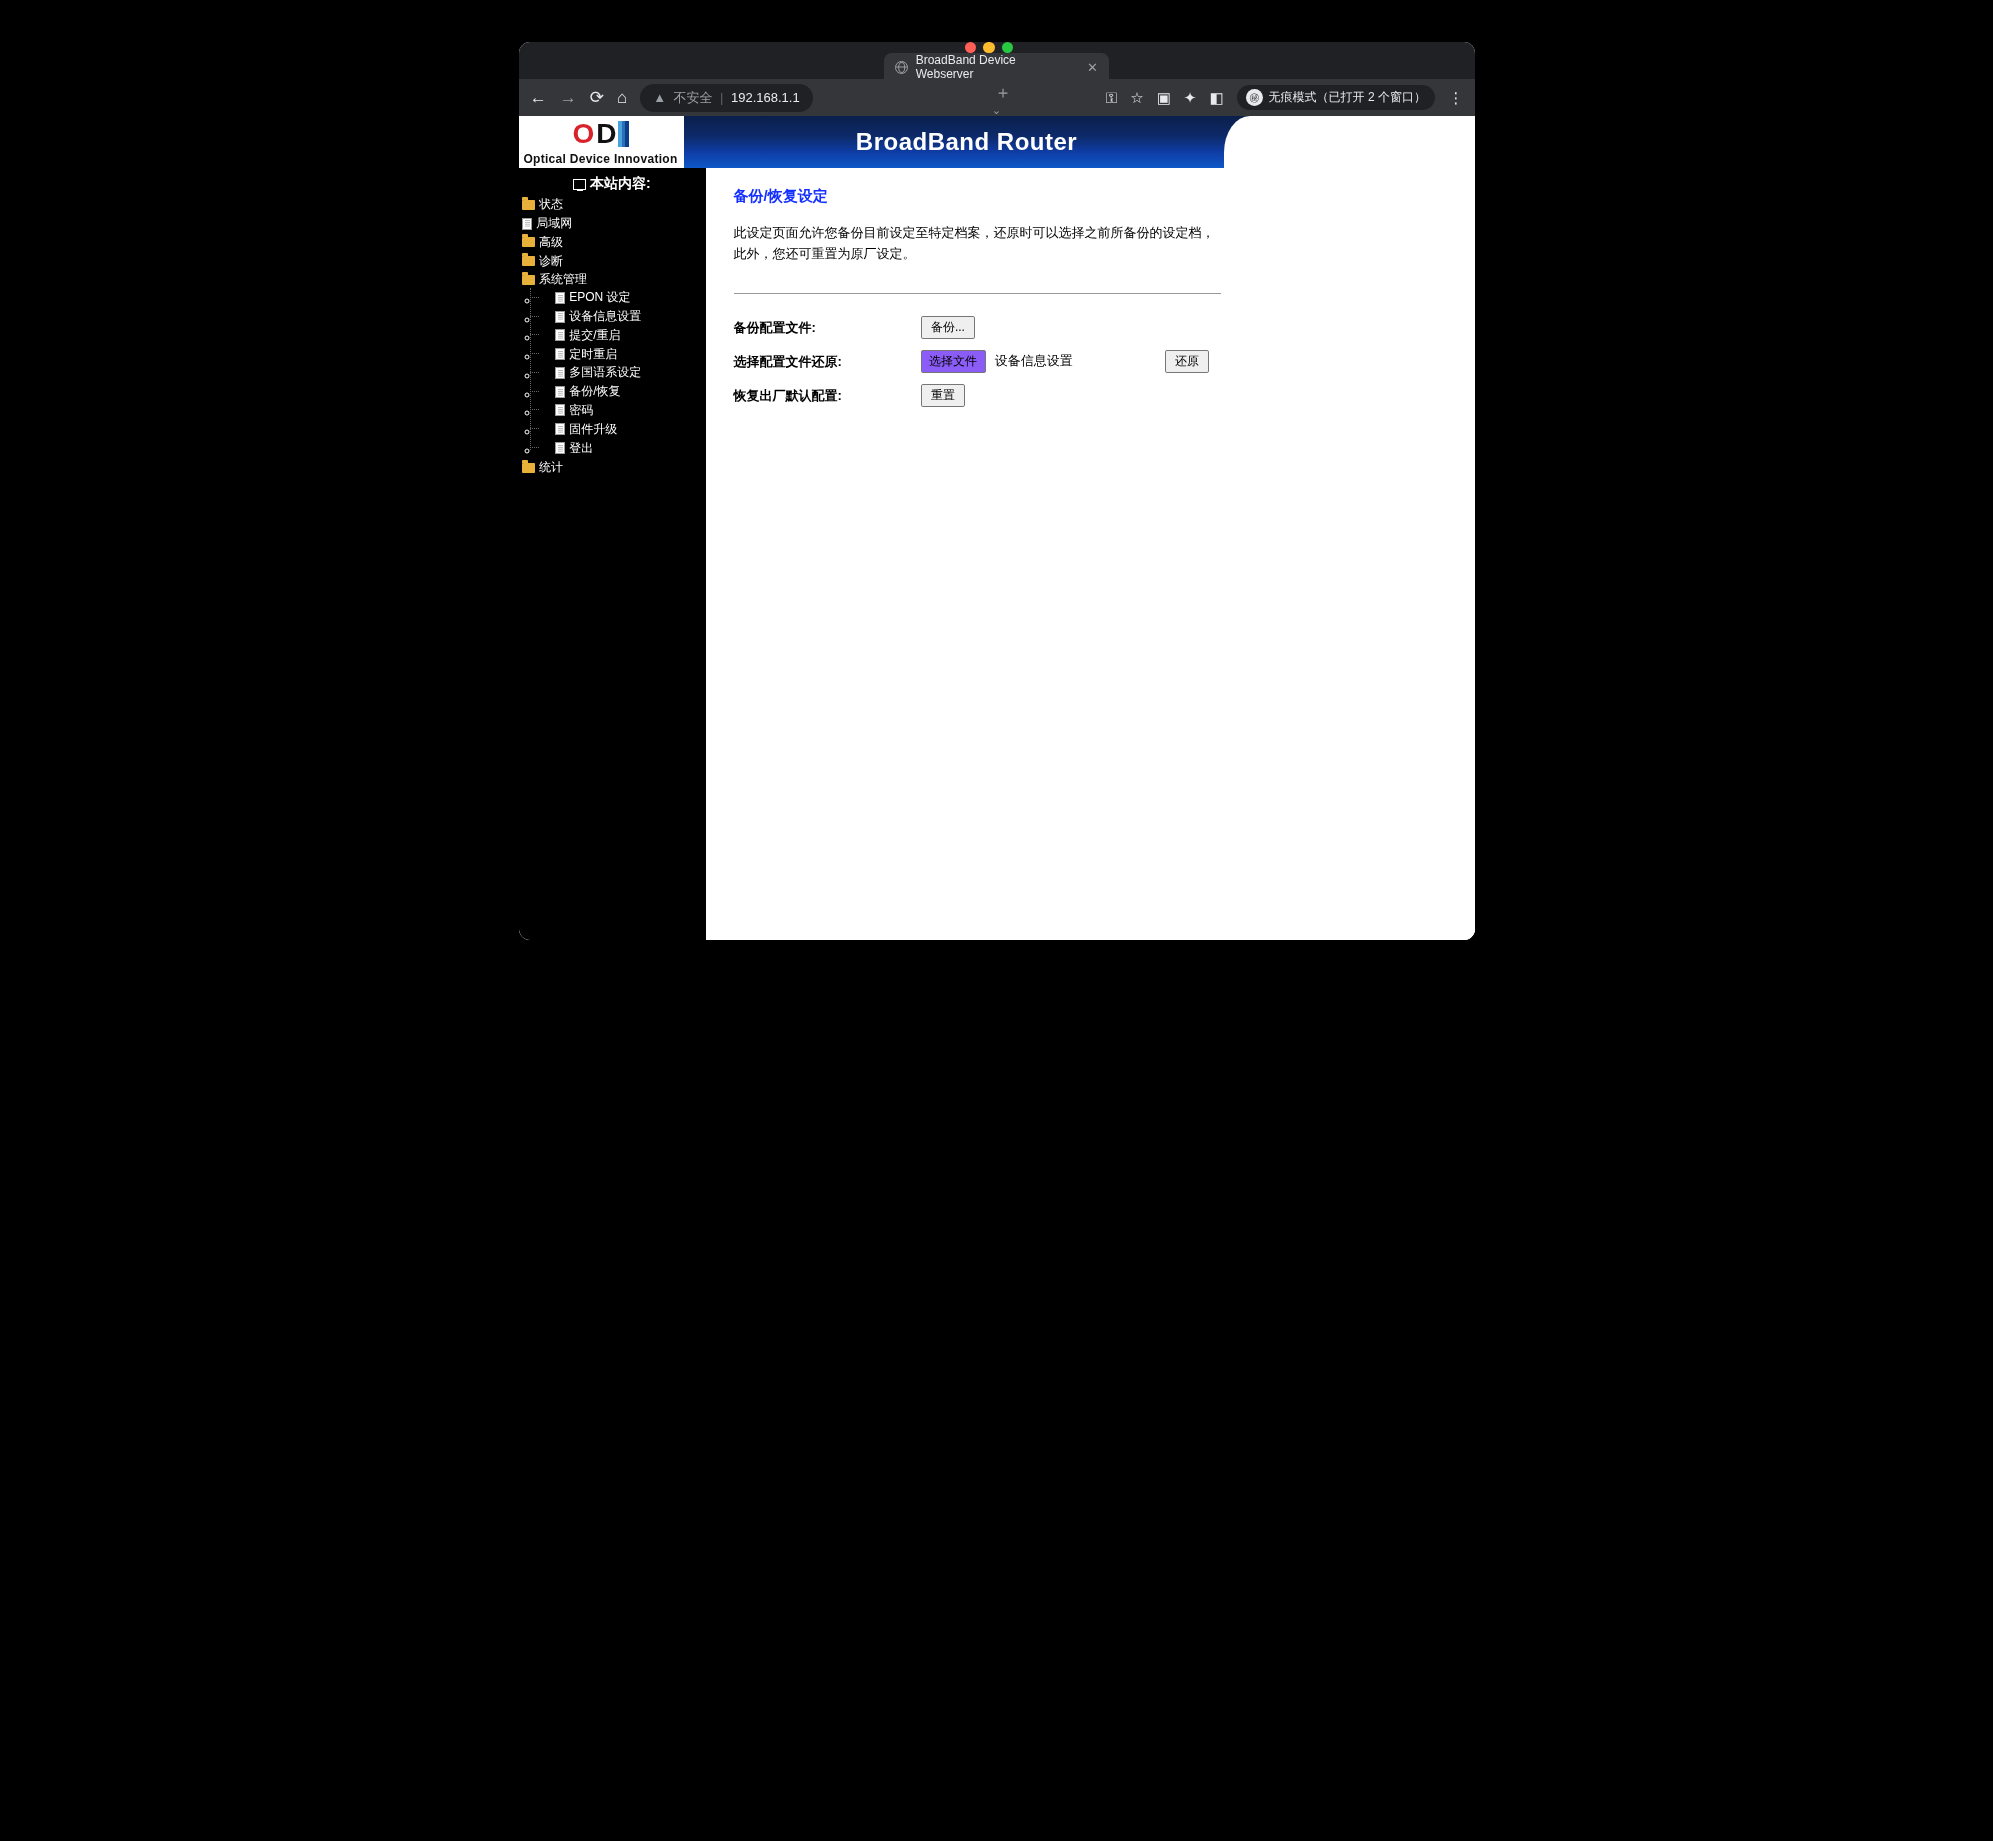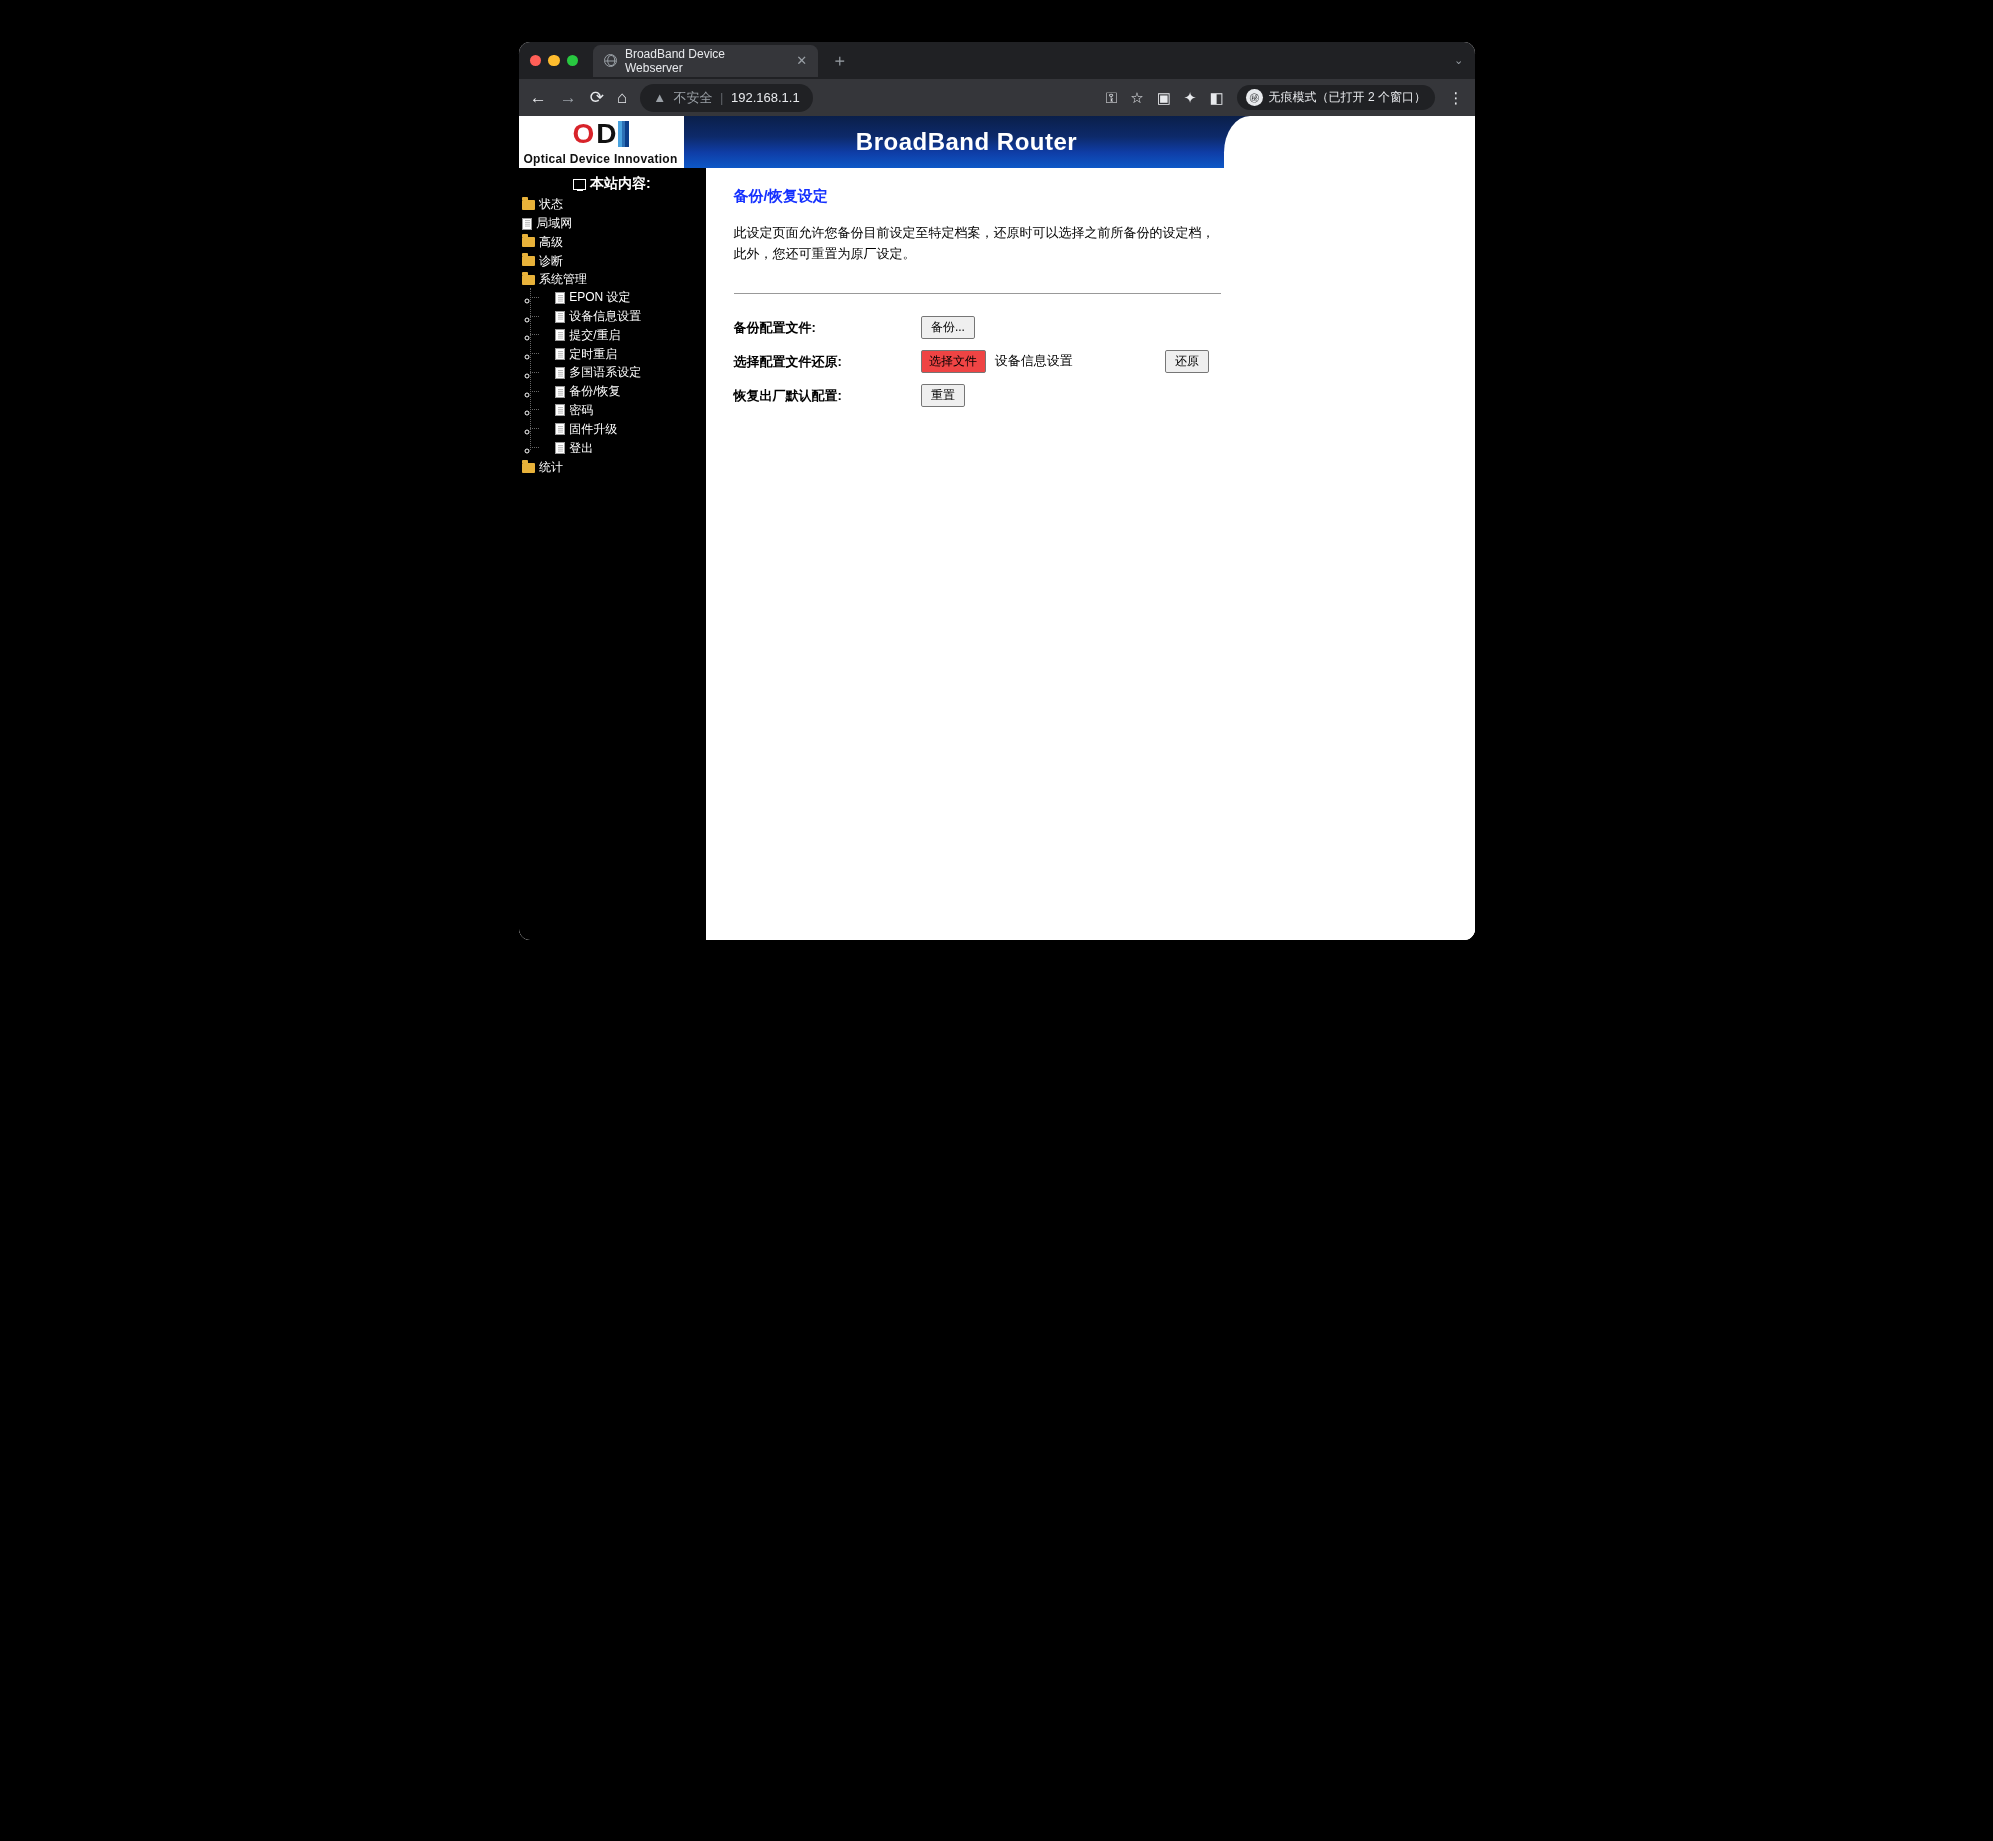--- a/index.html
+++ b/index.html
@@ -19,20 +19,21 @@
     background:#fff;
     box-shadow:0 9.4px 47px rgba(0,0,0,0.7);
   }
   
   .tabbar {
     background:#202124;
     display:flex;
     align-items:center;
     height:37px;
     padding:0 11.2px;
+    flex-direction:column;
   }
   .traffic { display:flex; gap:7.5px; margin-right:15px;}
   .dot { width:11.2px;height:11.2px;border-radius:50%; }
   .dot.red{background:#ff5f57;} .dot.yellow{background:#febc2e;} .dot.green{background:#28c840;}
   .tab {
     display:flex;align-items:center;gap:7.5px;
     background:#35363a;color:#e8eaed;
     height:32px;padding:0 11.2px;border-radius:7.5px 7.5px 0 0;
     font-size:12px; max-width:225px;
   }
@@ -120,21 +121,21 @@
   hr{border:none;border-top:0.9px solid #999;margin-bottom:17px;max-width:487px;}
   table.form{border-collapse:collapse;}
   table.form td{padding:5.6px 5.6px 5.6px 0;vertical-align:middle;}
   table.form td.label{font-weight:bold;width:187px;}
   .btn{
     font-family:inherit;font-size:12px;padding:1.9px 9.4px;
     background:#efefef;border:0.9px solid #767676;border-radius:1.9px;cursor:pointer;
   }
   .filebtn{
     font-family:inherit;font-size:12px;padding:1.9px 7.5px;
-    background:#ef4444;border:0.9px solid #767676;border-radius:1.9px;cursor:pointer;
+    background:#8b5cf6;border:0.9px solid #767676;border-radius:1.9px;cursor:pointer;
   }
   .filestatus{font-size:13px;margin-left:5.6px;}
 </style>
 </head>
 <body>
 
 <div class="window">
 
   <div class="tabbar">
     <div class="traffic">

